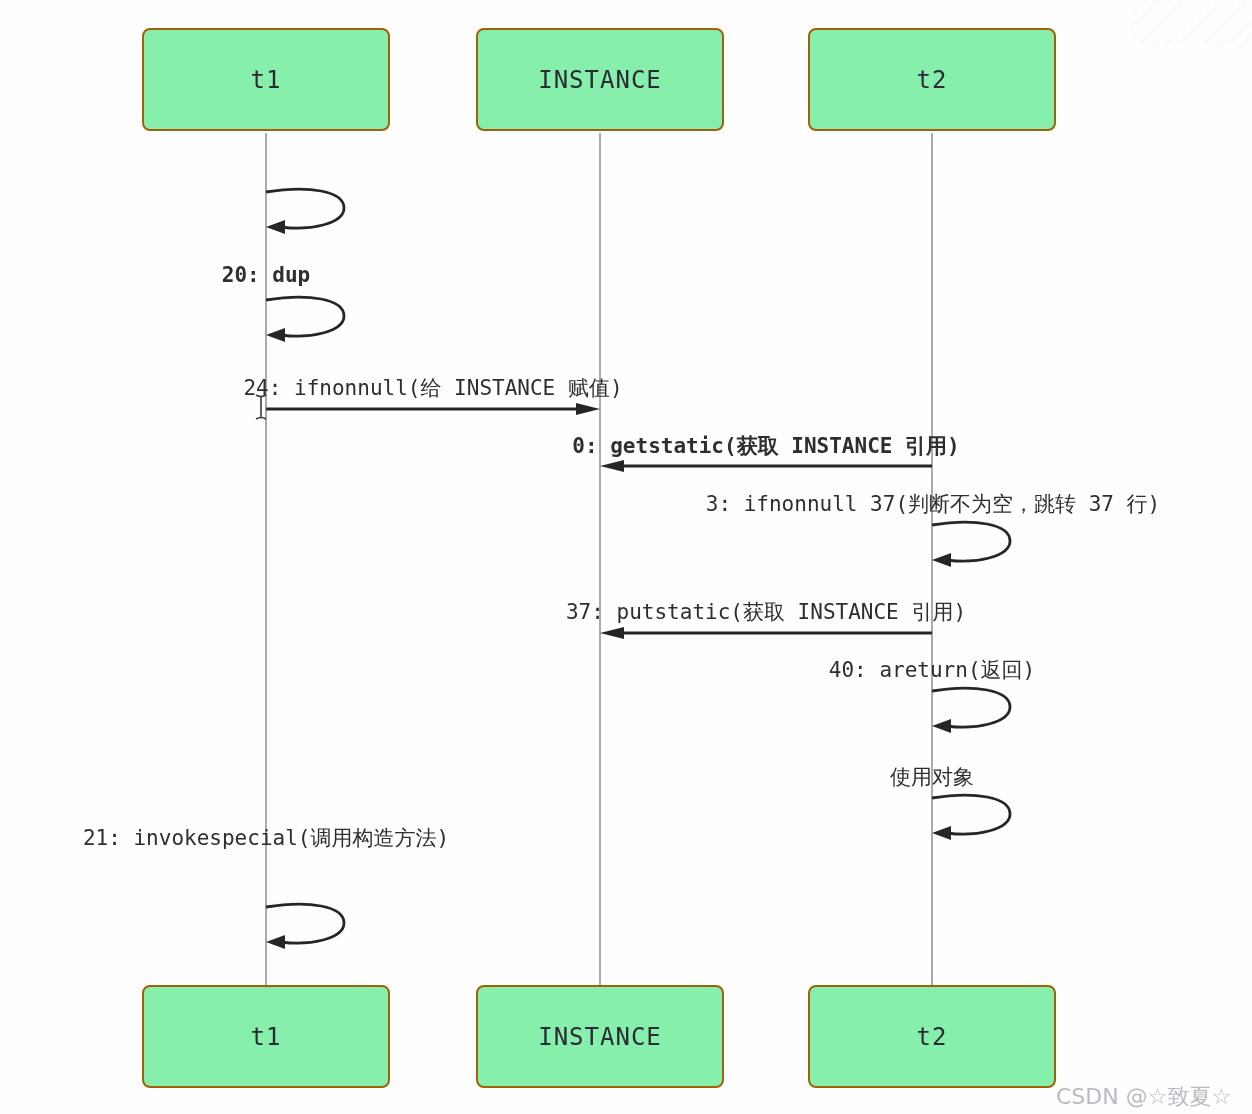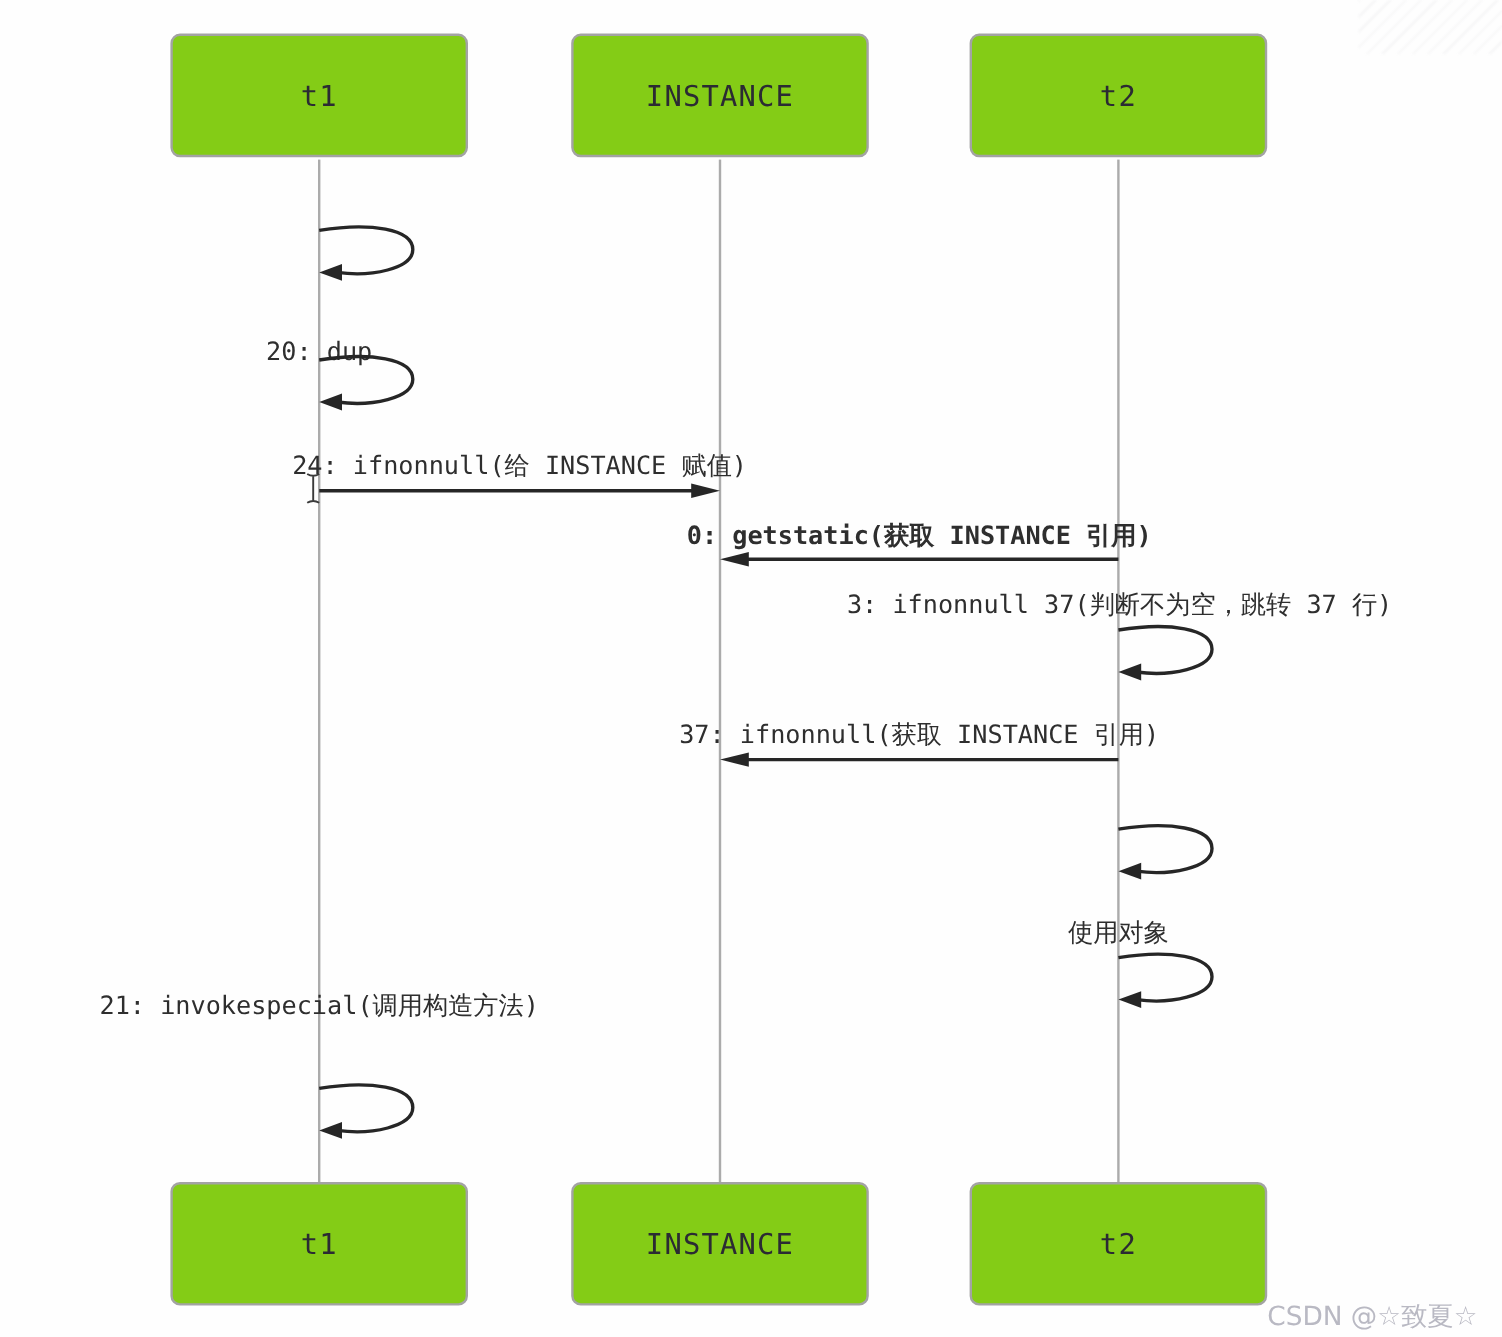--- a/index.html
+++ b/index.html
@@ -9,22 +9,22 @@
     height: 1114px;
     background: #fefefe;
     overflow: hidden;
     font-family: "DejaVu Sans Mono", "Liberation Mono", monospace;
     color: #2b2b2b;
   }
   .actor {
     position: absolute;
     width: 248px;
     height: 103px;
-    background: #84cc16;
-    border: 2px solid #a3a3a3;
+    background: #86efac;
+    border: 2px solid #a16207;
     border-radius: 8px;
     box-sizing: border-box;
     display: flex;
     align-items: center;
     justify-content: center;
     font-size: 24px;
     color: #2b2b33;
     letter-spacing: 1px;
   }
   .lifeline {
@@ -98,21 +98,21 @@
   </div>
   <div class="actor" style="left:808px; top:985px;">
     <span>t2</span>
   </div>
 
   <svg class="loop-svg" style="left:264px; top:186px;" width="85" height="50" viewBox="0 0 85 50">
     <path d="M2,6 C45,-1 80,5 80,22 C80,38 45,45 17,41" fill="none" stroke="#262626" stroke-width="2.8"></path>
     <polygon points="2,41 21,34 21,48" fill="#262626"></polygon>
   </svg>
 
-  <div class="msg-label" style="left:116px; top:279px; width:300px;">20: dup</div>
+  <div class="msg-label" style="left:116px; top:261px; width:300px;font-weight:bold;">20: dup</div>
   <svg class="loop-svg" style="left:264px; top:294px;" width="85" height="50" viewBox="0 0 85 50">
     <path d="M2,6 C45,-1 80,5 80,22 C80,38 45,45 17,41" fill="none" stroke="#262626" stroke-width="2.8"></path>
     <polygon points="2,41 21,34 21,48" fill="#262626"></polygon>
   </svg>
 
   <div class="msg-label" style="left:133px; top:374px; width:600px;">24: ifnonnull(给 INSTANCE 赋值)</div>
   <svg class="arrow-svg" style="left:266px; top:401px;" width="336" height="16" viewBox="0 0 336 16">
     <line x1="0" y1="8" x2="314" y2="8" stroke="#262626" stroke-width="2.8"></line>
     <polygon points="334,8 310,2 310,14" fill="#262626"></polygon>
   </svg>
@@ -126,26 +126,27 @@
     <line x1="332" y1="8" x2="20" y2="8" stroke="#262626" stroke-width="2.8"></line>
     <polygon points="0,8 24,2 24,14" fill="#262626"></polygon>
   </svg>
 
   <div class="msg-label" style="left:633px; top:490px; width:600px;">3: ifnonnull 37(判断不为空，跳转 37 行)</div>
   <svg class="loop-svg" style="left:930px; top:519px;" width="85" height="50" viewBox="0 0 85 50">
     <path d="M2,6 C45,-1 80,5 80,22 C80,38 45,45 17,41" fill="none" stroke="#262626" stroke-width="2.8"></path>
     <polygon points="2,41 21,34 21,48" fill="#262626"></polygon>
   </svg>
 
-  <div class="msg-label" style="left:466px; top:598px; width:600px;">37: ifnonnull(获取 INSTANCE 引用)</div>
+  <div class="msg-label" style="left:466px; top:598px; width:600px;">37: putstatic(获取 INSTANCE 引用)</div>
   <svg class="arrow-svg" style="left:600px; top:625px;" width="332" height="16" viewBox="0 0 332 16">
     <line x1="332" y1="8" x2="20" y2="8" stroke="#262626" stroke-width="2.8"></line>
     <polygon points="0,8 24,2 24,14" fill="#262626"></polygon>
   </svg>
 
+  <div class="msg-label" style="left:632px; top:656px; width:600px;">40: areturn(返回)</div>
   <svg class="loop-svg" style="left:930px; top:685px;" width="85" height="50" viewBox="0 0 85 50">
     <path d="M2,6 C45,-1 80,5 80,22 C80,38 45,45 17,41" fill="none" stroke="#262626" stroke-width="2.8"></path>
     <polygon points="2,41 21,34 21,48" fill="#262626"></polygon>
   </svg>
 
   <div class="msg-label" style="left:632px; top:763px; width:600px;">使用对象</div>
   <svg class="loop-svg" style="left:930px; top:792px;" width="85" height="50" viewBox="0 0 85 50">
     <path d="M2,6 C45,-1 80,5 80,22 C80,38 45,45 17,41" fill="none" stroke="#262626" stroke-width="2.8"></path>
     <polygon points="2,41 21,34 21,48" fill="#262626"></polygon>
   </svg>

